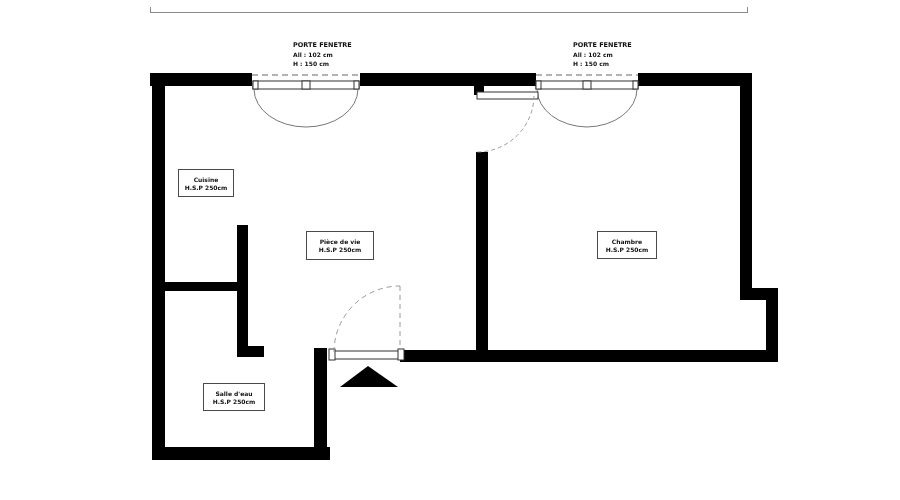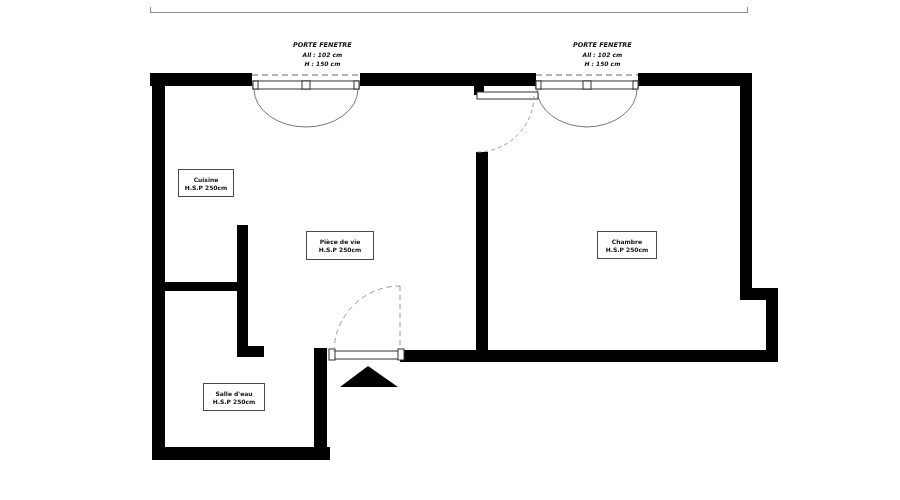--- a/index.html
+++ b/index.html
@@ -11,21 +11,21 @@
   .thinline{position:absolute;background:#8a8a8a;}
   .overlay{position:absolute;left:0;top:0;width:900px;height:500px;pointer-events:none;}
   .label-box{
     position:absolute;background:#ffffff;border:1px solid #4a4a4a;
     display:flex;flex-direction:column;align-items:center;justify-content:center;
     text-align:center;font-weight:bold;color:#111;gap:1px;
   }
   .label-box .l1{font-size:6px;line-height:7px;}
   .label-box .l2{font-size:6px;line-height:7px;}
   .pf-label{
-    position:absolute;font-weight:bold;color:#111;text-align:center;font-style:italic;
+    position:absolute;font-weight:bold;color:#111;text-align:left;
   }
   .pf-label .t{font-size:6.5px;line-height:9px;display:block;}
   .pf-label .s{font-size:6px;line-height:9px;display:block;}
 </style>
 </head>
 <body>
 
 <div class="canvas">
 
   <div class="thinline" style="left:150px;top:12px;width:598px;height:1px;"></div>

